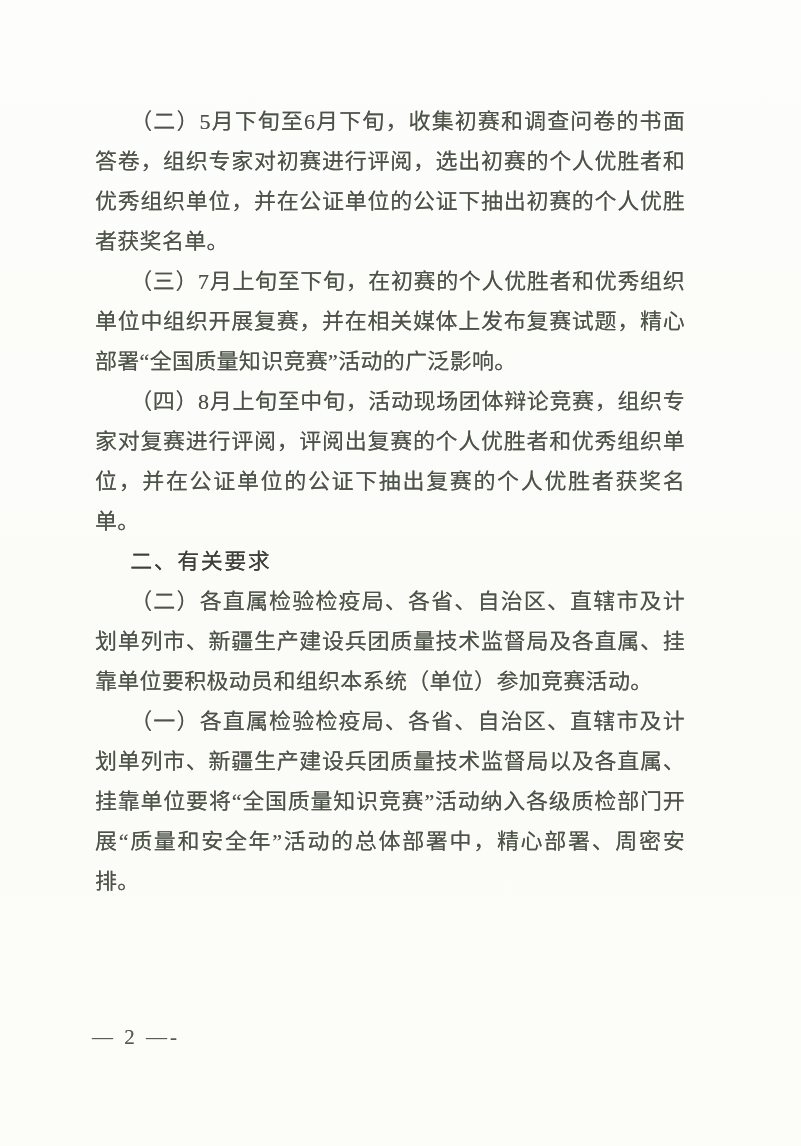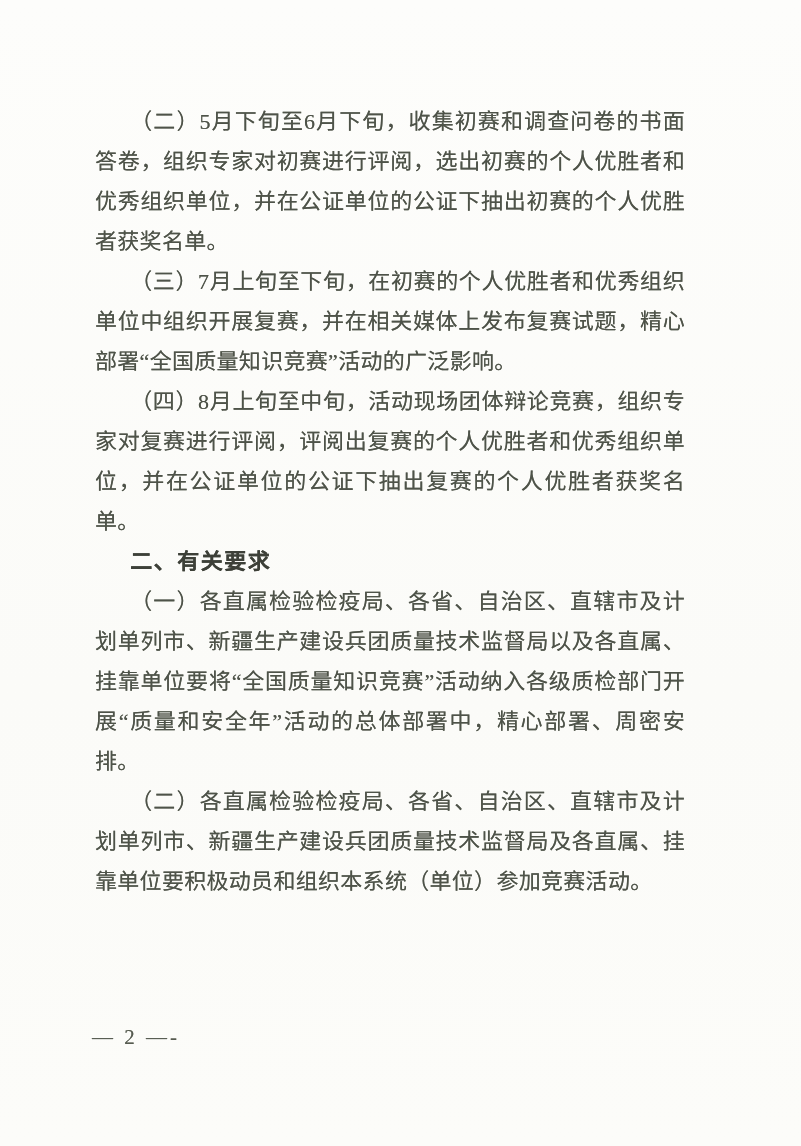--- a/index.html
+++ b/index.html
@@ -31,21 +31,21 @@
   }
   .content p {
     margin: 0;
     padding: 0;
     text-indent: 1.6em;
     letter-spacing: 0.3px;
     text-shadow: 0 0 0.4px rgba(80, 86, 72, 0.75);
   }
   .content p.heading {
     font-family: "Liberation Sans", "DejaVu Sans", sans-serif;
-    font-weight: 700;
+    font-weight: 400;
     color: #3d4038;
     letter-spacing: 1.5px;
     text-shadow: 0 0 0.5px rgba(55, 58, 50, 0.9);
     text-align: left;
   }
   .pagenum {
     position: absolute;
     left: 92px;
     top: 1022px;
     font-size: 21px;
@@ -57,17 +57,17 @@
 </style>
 </head>
 <body>
 
 <div class="page">
   <div class="content">
     <p>（二）5月下旬至6月下旬，收集初赛和调查问卷的书面答卷，组织专家对初赛进行评阅，选出初赛的个人优胜者和优秀组织单位，并在公证单位的公证下抽出初赛的个人优胜者获奖名单。</p>
     <p>（三）7月上旬至下旬，在初赛的个人优胜者和优秀组织单位中组织开展复赛，并在相关媒体上发布复赛试题，精心部署“全国质量知识竞赛”活动的广泛影响。</p>
     <p>（四）8月上旬至中旬，活动现场团体辩论竞赛，组织专家对复赛进行评阅，评阅出复赛的个人优胜者和优秀组织单位，并在公证单位的公证下抽出复赛的个人优胜者获奖名单。</p>
     <p class="heading">二、有关要求</p>
+    <p>（二）各直属检验检疫局、各省、自治区、直辖市及计划单列市、新疆生产建设兵团质量技术监督局及各直属、挂靠单位要积极动员和组织本系统（单位）参加竞赛活动。</p>
     <p>（一）各直属检验检疫局、各省、自治区、直辖市及计划单列市、新疆生产建设兵团质量技术监督局以及各直属、挂靠单位要将“全国质量知识竞赛”活动纳入各级质检部门开展“质量和安全年”活动的总体部署中，精心部署、周密安排。</p>
-    <p>（二）各直属检验检疫局、各省、自治区、直辖市及计划单列市、新疆生产建设兵团质量技术监督局及各直属、挂靠单位要积极动员和组织本系统（单位）参加竞赛活动。</p>
   </div>
   <div class="pagenum">— 2 —-</div>
 </div>
 
 </body></html>

